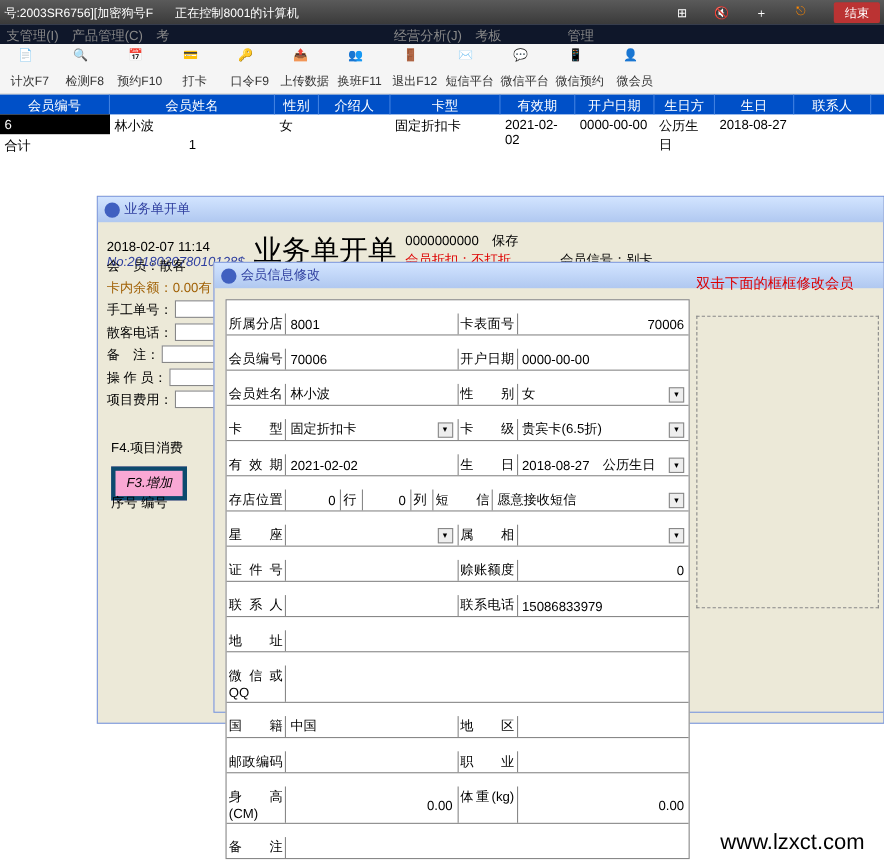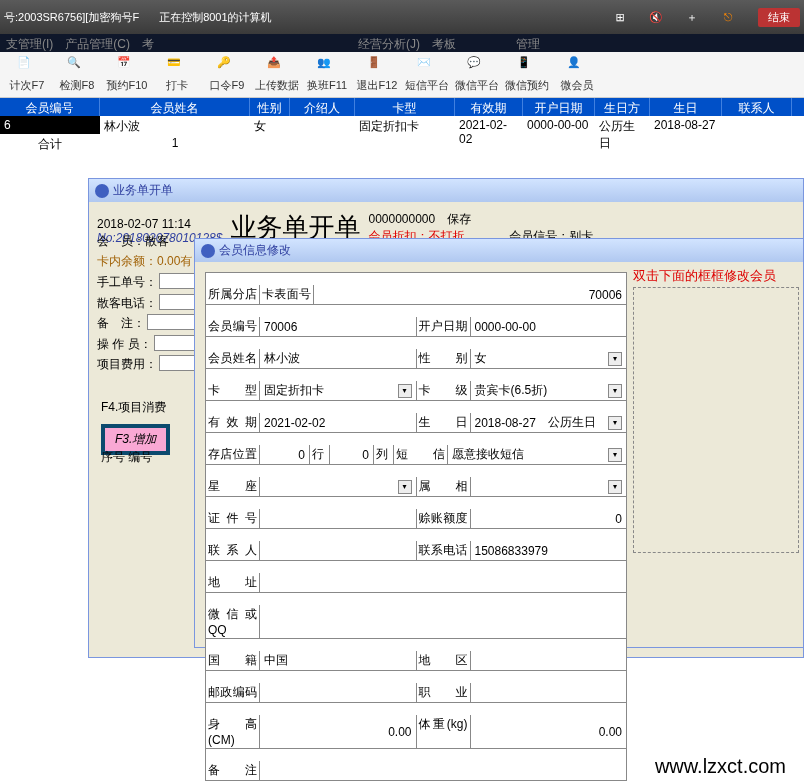--- a/index.html
+++ b/index.html
@@ -1,18 +1,18 @@
 <!DOCTYPE html>
 <html><head>
 <meta charset="utf-8">
 <style>
 * { box-sizing: border-box; margin: 0; padding: 0; }
 body { font-family: "SimSun", "宋体", sans-serif; font-size: 12px; background: #fff; width: 804px; height: 784px; overflow: hidden; position: relative; }
 
-.titlebar { background: linear-gradient(#5a5a5a, #3a3a3a); color: #fff; height: 34px; display: flex; align-items: center; padding: 0 4px; font-size: 11px; }
+.titlebar { background: linear-gradient(#5a5a5a, #3a3a3a); color: #fff; height: 22px; display: flex; align-items: center; padding: 0 4px; font-size: 11px; }
 .titlebar .tb-spacer { flex: 1; }
 .titlebar .tb-btn { width: 28px; height: 18px; display: flex; align-items: center; justify-content: center; margin: 0 4px; }
 .titlebar .tb-end { background: #b33; padding: 2px 10px; margin-left: 12px; border-radius: 2px; }
 
 .menubar { background: #0f172a; height: 18px; padding: 2px 6px; color: #888; font-size: 12px; white-space: nowrap; overflow: hidden; }
 
 .toolbar { background: #f5f5f5; display: flex; border-bottom: 1px solid #ccc; padding: 4px 2px; }
 .tool { display: flex; flex-direction: column; align-items: center; width: 50px; font-size: 11px; color: #333; }
 .tool .ico { width: 20px; height: 20px; margin-bottom: 2px; }
 
@@ -34,21 +34,21 @@
 .svc-left .grn { color: #000000; }
 .svc-left .row { margin-bottom: 3px; white-space: nowrap; }
 .svc-footer { position: absolute; top: 220px; left: 12px; }
 .svc-footer .btn { background: #f9a8d4; border: 4px solid #0c4a6e; padding: 3px 10px; display: inline-block; margin-right: 6px; font-style: italic; }
 .svc-seq { position: absolute; top: 270px; left: 12px; }
 
 .mem-window { position: absolute; left: 194px; top: 238px; width: 610px; background: #ece9d8; border: 1px solid #7a96df; }
 .mem-title { background: linear-gradient(#d2e4ff,#b0c8f0); color: #3040a0; padding: 3px 6px; display: flex; align-items: center; }
 .mem-title .ico { width: 14px; height: 14px; margin-right: 4px; border-radius: 50%; background: #4060c0; }
 .mem-body { padding: 10px 10px 14px; }
-.mem-hint { color: #d00; position: absolute; left: 438px; top: 28px; font-size: 13px; white-space: nowrap; }
+.mem-hint { color: #d00; position: absolute; left: 438px; top: 10px; font-size: 13px; white-space: nowrap; }
 .mem-dotted { position: absolute; left: 438px; top: 48px; width: 166px; height: 266px; border: 1px dashed #888; }
 
 .mem-grid { border: 1px solid #888; background: #fff; width: 422px; }
 .mem-grid .r { display: flex; border-bottom: 1px solid #888; min-height: 17px; margin-top: 12px; }
 .mem-grid .r:last-child { border-bottom: none; gap: 16px; }
 .mem-grid .lab { width: 54px; border-right: 1px solid #888; padding: 1px 2px; text-align: justify; text-align-last: justify; letter-spacing: 0; }
 .mem-grid .val { flex: 1; border-right: 1px solid #888; padding: 1px 4px; display: flex; align-items: center; }
 .mem-grid .val.last { border-right: none; }
 .mem-grid .val.num { justify-content: flex-end; }
 .dd { width: 14px; height: 14px; border: 1px solid #888; background: #eee; display: inline-flex; align-items: center; justify-content: center; font-size: 8px; margin-left: auto; }
@@ -142,21 +142,21 @@
   <div class="c-name">林小波</div>
     <div class="c-sex">女</div>
   <div class="c-ref"></div>
     <div class="c-card">固定折扣卡</div>
   <div class="c-exp">2021-02-02</div>
     <div class="c-open">0000-00-00</div>
   <div class="c-bmode">公历生日</div>
     <div class="c-bday">2018-08-27</div>
 </div>
 <div class="grid-row">
-  <div class="c-id" style="text-align:center">合计</div>
+  <div class="c-id" style="text-align:left">合计</div>
   <div class="c-name" style="text-align:center">1</div>
 </div>
 
 <div class="svc-window" style="height:480px">
   <div class="svc-title">
     <div class="ico"></div>
     <span>业务单开单</span>
   </div>
   <div class="svc-body">
     <div style="display:flex;gap:8px;align-items:flex-end">
@@ -192,20 +192,21 @@
   <div class="mem-title">
     <div class="ico"></div>
     <span>会员信息修改</span>
   </div>
   <div class="mem-hint">双击下面的框框修改会员</div>
   <div class="mem-dotted"></div>
   <div class="mem-body">
     <div class="mem-grid">
       <div class="r">
           <div class="lab">所属分店</div>
+          <div class="val">8001</div>
           <div class="lab">卡表面号</div>
           <div class="val last num">70006</div>
         </div>
       <div class="r">
           <div class="lab">会员编号</div>
           <div class="val">70006</div>
           <div class="lab">开户日期</div>
           <div class="val last">0000-00-00</div>
         </div>
       <div class="r">

